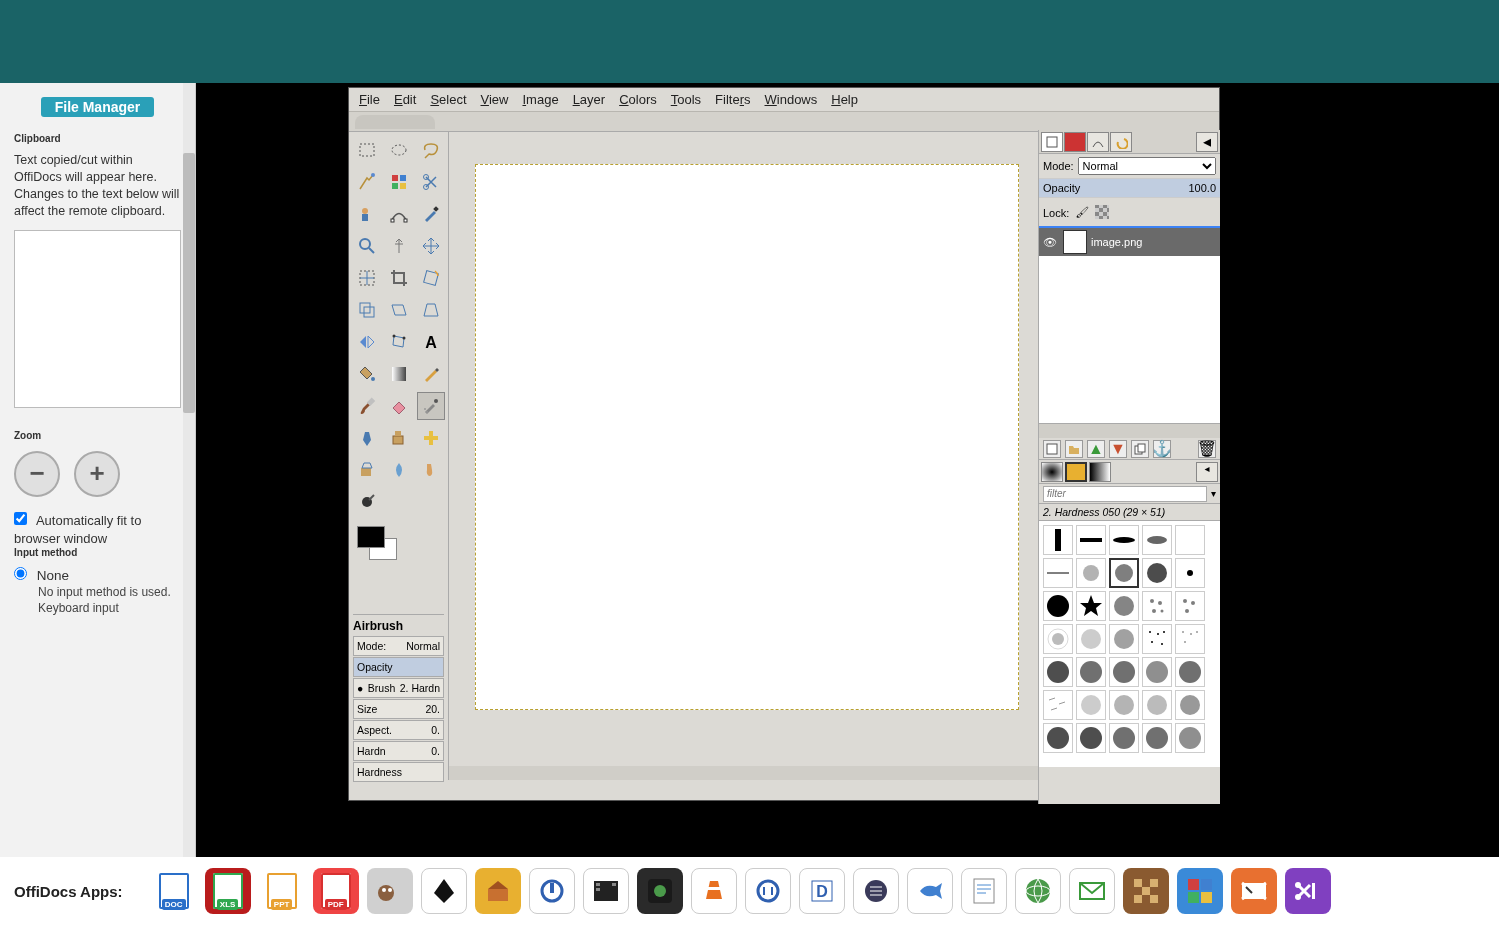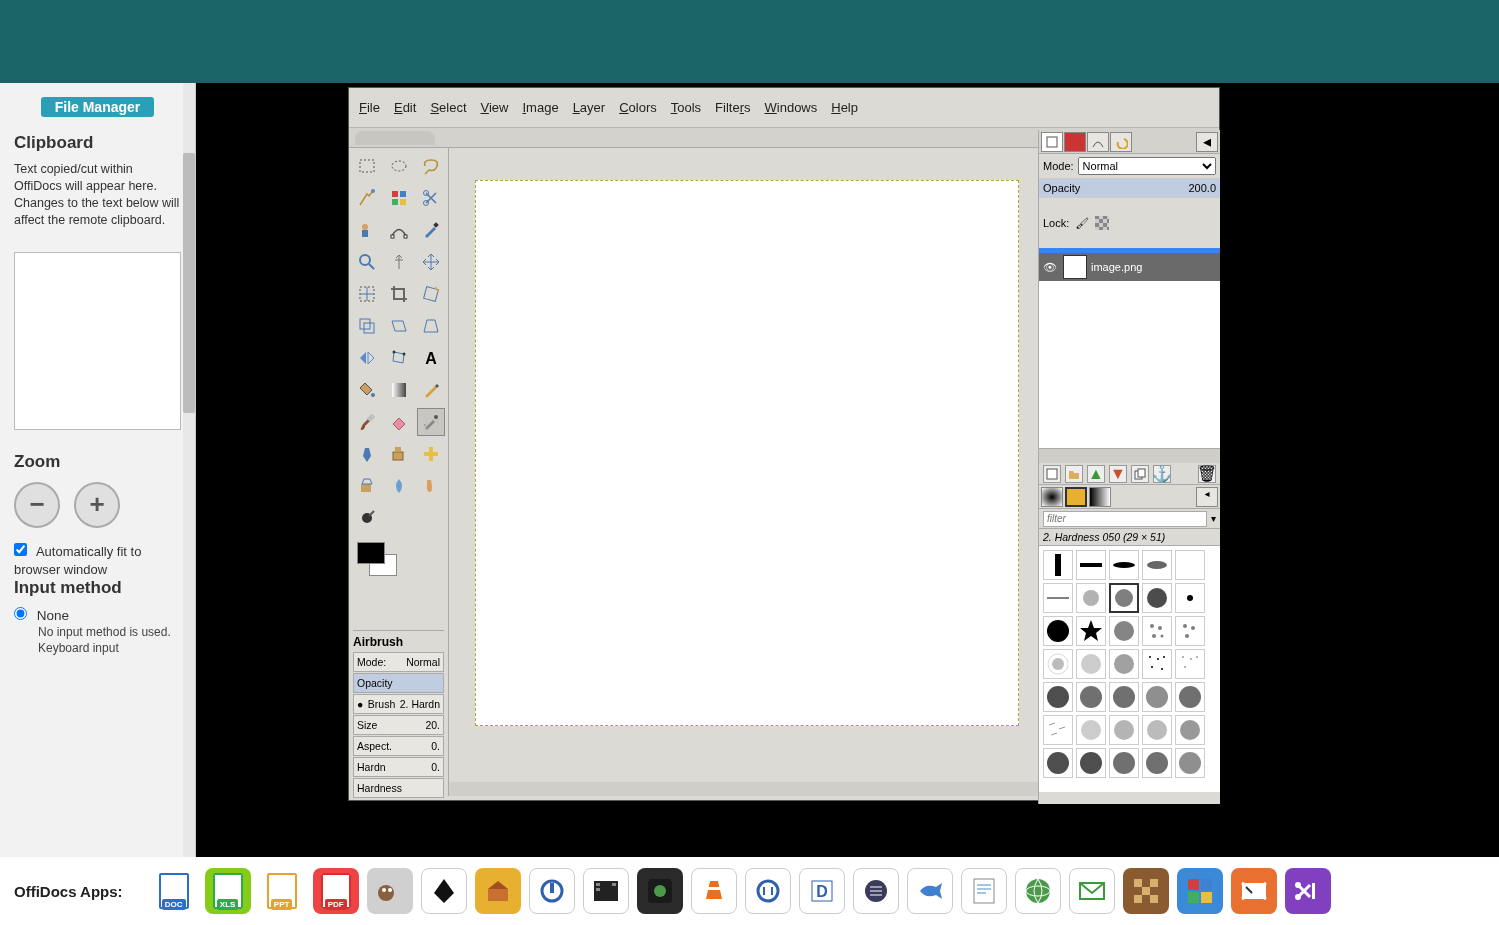--- a/index.html
+++ b/index.html
@@ -1,40 +1,40 @@
 <!DOCTYPE html>
 <html><head>
 <meta charset="utf-8">
 <style>
 *{box-sizing:border-box;margin:0;padding:0;font-family:Arial,Helvetica,sans-serif}
 body{width:1499px;height:925px;background:#1a6366;overflow:hidden;position:relative}
 .top-gap{height:83px;background:#1a6366}
 .work-area{position:absolute;left:0;top:83px;right:0;bottom:68px;background:#000}
 .left-panel{position:absolute;left:0;top:0;width:196px;height:100%;background:#f2f2f2;border-right:1px solid #ccc;padding:14px 14px 0 14px}
 .fm-btn{background:#2aa0b8;color:#fff;border:none;padding:2px 14px;border-radius:3px;font-size:14px;font-weight:bold;margin:0 auto 16px;display:block;cursor:pointer}
-.section-h{font-weight:bold;font-size:17px;color:#333;margin-bottom:8px}
-.help-txt{font-size:12.5px;color:#333;line-height:1.35;margin-bottom:23px}
+.section-h{font-weight:bold;font-size:10px;color:#333;margin-bottom:8px}
+.help-txt{font-size:12.5px;color:#333;line-height:1.35;margin-bottom:10px}
 .clip-ta{width:100%;height:178px;border:1px solid #bbb;background:#fff;resize:none;font-size:12px;padding:4px;margin-bottom:18px}
 .zoom-btns{display:flex;gap:14px;margin:10px 0 14px}
 .zbtn{width:46px;height:46px;border-radius:23px;background:#e0e0e0;border:2px solid #aaa;font-size:26px;font-weight:bold;color:#555;cursor:pointer;display:flex;align-items:center;justify-content:center}
 .chk-row{font-size:13px;color:#333;margin-bottom:16px}
 .chk-row input{margin-right:6px}
 .radio-row{font-size:13.5px;color:#333;margin:5px 0 6px}
 .radio-row input{margin-right:6px}
 .sub-note{font-size:12px;color:#444;margin-left:24px;line-height:1.35}
 .lp-scroll{position:absolute;right:0;top:0;width:12px;height:100%;background:#e8e8e8}
 .lp-thumb{position:absolute;right:0;top:70px;width:12px;height:260px;background:#bcbcbc;border-radius:2px}
 
 .gimp-win{position:absolute;left:348px;top:4px;width:872px;height:714px;background:#dcdad5;border:1px solid #555}
 .title-bar{height:20px;background:linear-gradient(#4a4a4a,#2a2a2a);display:flex;align-items:center;color:#fff;font-size:12px;font-weight:bold;position:relative}
 .tb-icon{width:14px;height:14px;background:#fff;margin:0 6px}
 .tb-txt{flex:1;text-align:center}
 .tb-ctrls{display:flex;gap:4px;padding-right:4px}
 .tb-ctrl{width:14px;height:14px;background:#555;border:1px solid #888;display:flex;align-items:center;justify-content:center;font-size:10px;line-height:1;color:#ddd;cursor:pointer}
-.menu-bar{height:40px;background:#dcdad5;display:flex;align-items:center;gap:14px;padding-left:10px;font-size:13px;color:#222;border-bottom:1px solid #b8b6b0}
+.menu-bar{height:24px;background:#dcdad5;display:flex;align-items:center;gap:14px;padding-left:10px;font-size:13px;color:#222;border-bottom:1px solid #b8b6b0}
 .menu-item{cursor:pointer}
 .menu-item u{text-decoration:underline}
 .tab-strip{height:20px;background:#d4d2cc;border-bottom:1px solid #aaa;position:relative}
 .tab-strip::before{content:"";position:absolute;left:6px;top:3px;width:80px;height:14px;background:#c8c6c0;border-radius:8px 8px 0 0}
 .main-body{display:flex;height:calc(100% - 64px)}
 .toolbox{width:100px;background:#dcdad5;padding:4px;border-right:1px solid #aaa;position:relative}
 .tool-grid{display:grid;grid-template-columns:repeat(3,28px);gap:4px}
 .tool{width:28px;height:28px;border:1px solid transparent;display:flex;align-items:center;justify-content:center;cursor:pointer}
 .tool.sel{background:#c8c6c0;border:1px solid #888}
 .tool svg{width:20px;height:20px}
@@ -49,21 +49,21 @@
 .ruler-c{position:absolute;left:12px;top:18px;right:18px;bottom:14px}
 .canvas{position:absolute;left:14px;top:14px;width:544px;height:546px;background:#fff;border:1px dashed #b8a030}
 .right-dock{position:absolute;left:689px;top:42px;width:182px;height:674px;background:#dcdad5;border-left:1px solid #aaa}
 .dock-tabs{height:24px;background:#d4d2cc;display:flex;align-items:center;padding:2px;border-bottom:1px solid #aaa;gap:1px}
 .dtab{width:22px;height:20px;border:1px solid #888;background:#e8e6e0;display:flex;align-items:center;justify-content:center;cursor:pointer}
 .dtab:nth-child(1){background:#fff}
 .dtab:nth-child(2){background:#c33}
 .dock-mode{display:flex;align-items:center;font-size:11px;padding:3px 4px;border-bottom:1px solid #ccc}
 .dock-mode select{flex:1;margin-left:4px;font-size:11px;height:18px}
 .dock-opac{display:flex;align-items:center;justify-content:space-between;font-size:11px;padding:3px 4px;background:#c0cde0;border-bottom:1px solid #ccc}
-.dock-lock{font-size:11px;padding:18px 4px;border-bottom:5px solid #3b82f6;display:flex;align-items:center;gap:6px}
+.dock-lock{font-size:11px;padding:7px 4px;border-bottom:2px solid #3b82f6;display:flex;align-items:flex-end;gap:6px}
 .layer-row{height:28px;background:#6a6a6a;color:#fff;display:flex;align-items:center;font-size:11px;padding:2px}
 .layer-eye{width:18px;text-align:center}
 .layer-thumb{width:24px;height:24px;background:#fff;border:1px solid #333;margin:0 4px}
 .layer-empty{height:168px;background:#fff;border-bottom:1px solid #aaa}
 .layer-btns{height:22px;display:flex;align-items:center;gap:4px;padding:2px 4px;border-bottom:1px solid #aaa}
 .lbtn{width:18px;height:18px;border:1px solid #999;background:#eee;cursor:pointer;display:flex;align-items:center;justify-content:center}
 .brush-tabs{height:24px;display:flex;align-items:center;padding:2px;gap:2px;border-bottom:1px solid #aaa}
 .btab{width:22px;height:20px;border:1px solid #888;cursor:pointer}
 .btab:nth-child(1){background:radial-gradient(#000,#fff)}
 .btab:nth-child(2){background:#e8b030;border:2px solid #333}
@@ -400,21 +400,21 @@
           </div>
         <div style="flex:1"></div>
         <div class="dtab">◂</div>
       </div>
       <div class="dock-mode">
         <span>Mode:</span>
         <select><option>Normal</option></select>
       </div>
       <div class="dock-opac">
         <span>Opacity</span>
-        <span>200.0</span>
+        <span>100.0</span>
       </div>
       <div class="dock-lock">
         <span>Lock:</span>
         <span>🖌</span>
         <span style="display:inline-block;width:14px;height:14px;background:repeating-conic-gradient(#888 0 25%,#ccc 0 50%) 0/8px 8px"></span>
       </div>
       <div class="layer-row">
         <div class="layer-eye">👁</div>
         <div class="layer-thumb"></div>
         <span>image.png</span>
@@ -659,21 +659,21 @@
 
 </div>
 
 <div class="bottom-bar">
   <span class="apps-lbl">OffiDocs Apps:</span>
   <div id="apps-container" style="display:flex;gap:4px">
       <div class="app-ico" style="background: rgb(255, 255, 255);">
         <div class="page" style="box-shadow: rgb(42, 111, 201) 0px 0px 0px 2px inset;"></div>
         <div class="tag" style="background:#2a6fc9">DOC</div>
       </div>
-      <div class="app-ico" style="background: #84cc16;">
+      <div class="app-ico" style="background: #b91c1c;">
         <div class="page" style="box-shadow: rgb(47, 168, 79) 0px 0px 0px 2px inset;"></div>
         <div class="tag" style="background:#2fa84f">XLS</div>
       </div>
       <div class="app-ico" style="background: rgb(255, 255, 255);">
         <div class="page" style="box-shadow: rgb(232, 160, 48) 0px 0px 0px 2px inset;"></div>
         <div class="tag" style="background:#e8a030">PPT</div>
       </div>
       <div class="app-ico" style="background: #ef4444;">
         <div class="page" style="box-shadow: rgb(216, 48, 48) 0px 0px 0px 2px inset;"></div>
         <div class="tag" style="background:#d83030">PDF</div>

